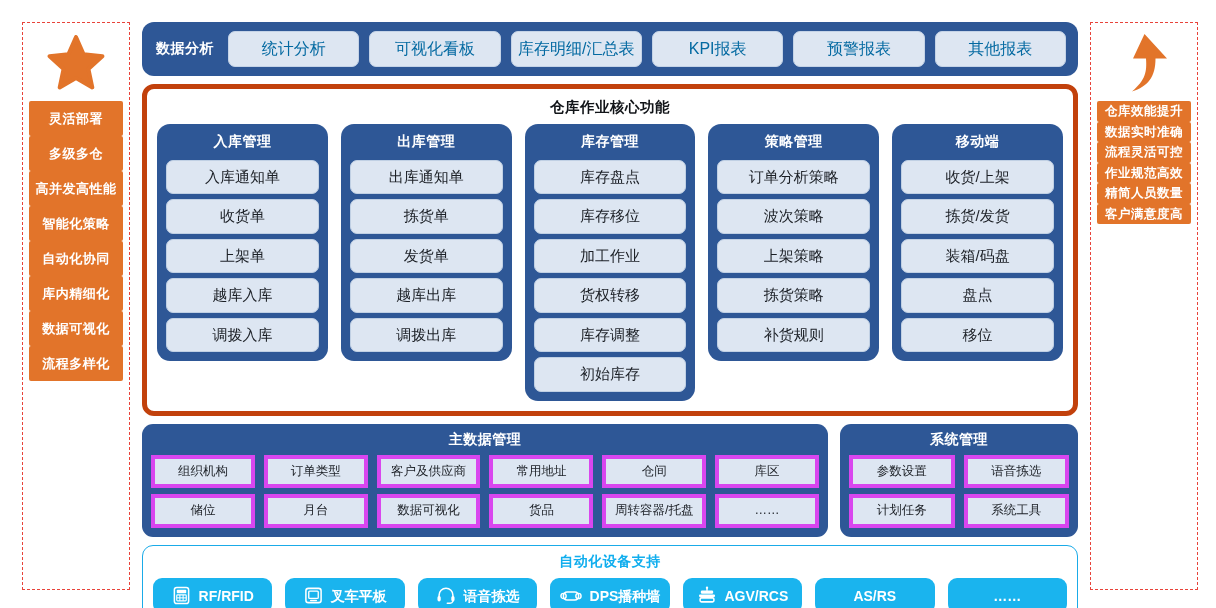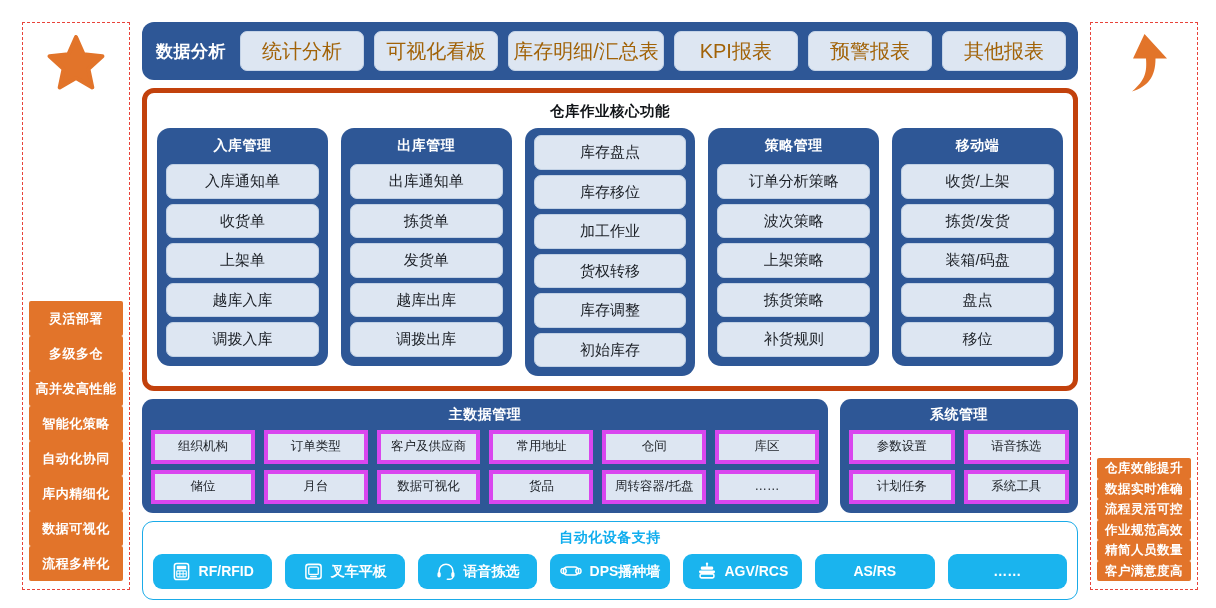--- a/index.html
+++ b/index.html
@@ -31,21 +31,21 @@
   .rail-icon {
     height: 68px;
     display: flex; align-items: center; justify-content: center;
     margin-bottom: 4px;
   }
   .rail-list {
     flex: 1;
     width: 100%;
     display: flex;
     flex-direction: column;
-    justify-content: flex-end;
+    justify-content: flex-start;
     padding: 0 2px;
   }
   .rail-chip {
     background: #e2742a;
     color: #ffffff;
     font-size: 13px;
     font-weight: bold;
     letter-spacing: .5px;
     text-align: center;
     border-radius: 2px;
@@ -69,34 +69,34 @@
     background: #2e5796;
     border-radius: 12px;
     display: flex;
     align-items: center;
     gap: 10px;
     padding: 9px 12px;
     flex: 0 0 auto;
   }
   .analysis-title {
     color: #ffffff;
-    font-size: 17px;
+    font-size: 14px;
     font-weight: bold;
     white-space: nowrap;
     padding: 0 4px 0 2px;
     letter-spacing: .5px;
   }
   .analysis-chip {
     flex: 1;
     background: #dde6f2;
     border: 1px solid #c4d3e7;
     border-radius: 7px;
     text-align: center;
-    color: #a16207;
-    font-size: 20px;
+    color: #0369a1;
+    font-size: 16px;
     padding: 8px 4px;
     white-space: nowrap;
     line-height: 1.1;
   }
 
   
   .core-panel {
     border: 5px solid #c2410c;
     border-radius: 12px;
     padding: 6px 10px 10px 10px;
@@ -284,20 +284,21 @@
         <div class="core-col">
           <div class="core-col-title">出库管理</div>
           <div class="core-item">出库通知单</div>
           <div class="core-item">拣货单</div>
           <div class="core-item">发货单</div>
           <div class="core-item">越库出库</div>
           <div class="core-item">调拨出库</div>
         </div>
 
         <div class="core-col">
+          <div class="core-col-title">库存管理</div>
           <div class="core-item">库存盘点</div>
           <div class="core-item">库存移位</div>
           <div class="core-item">加工作业</div>
           <div class="core-item">货权转移</div>
           <div class="core-item">库存调整</div>
           <div class="core-item">初始库存</div>
         </div>
 
         <div class="core-col">
           <div class="core-col-title">策略管理</div>

